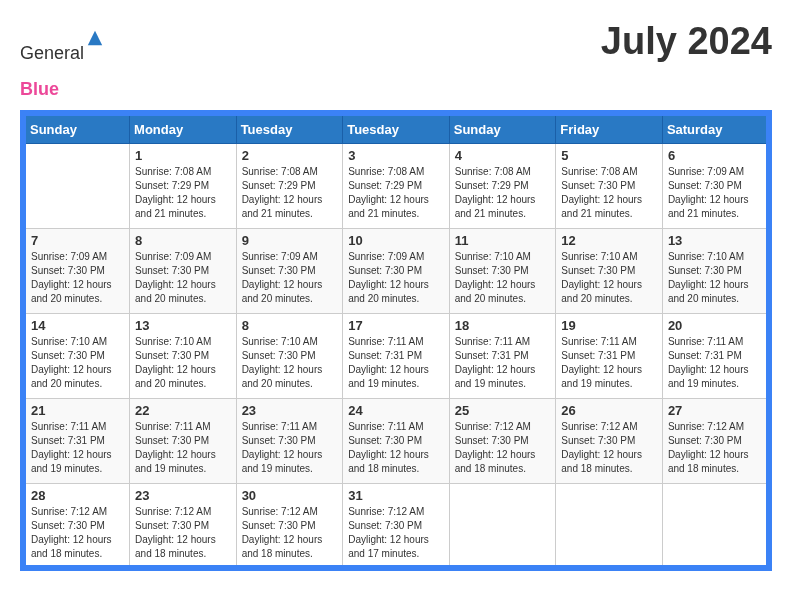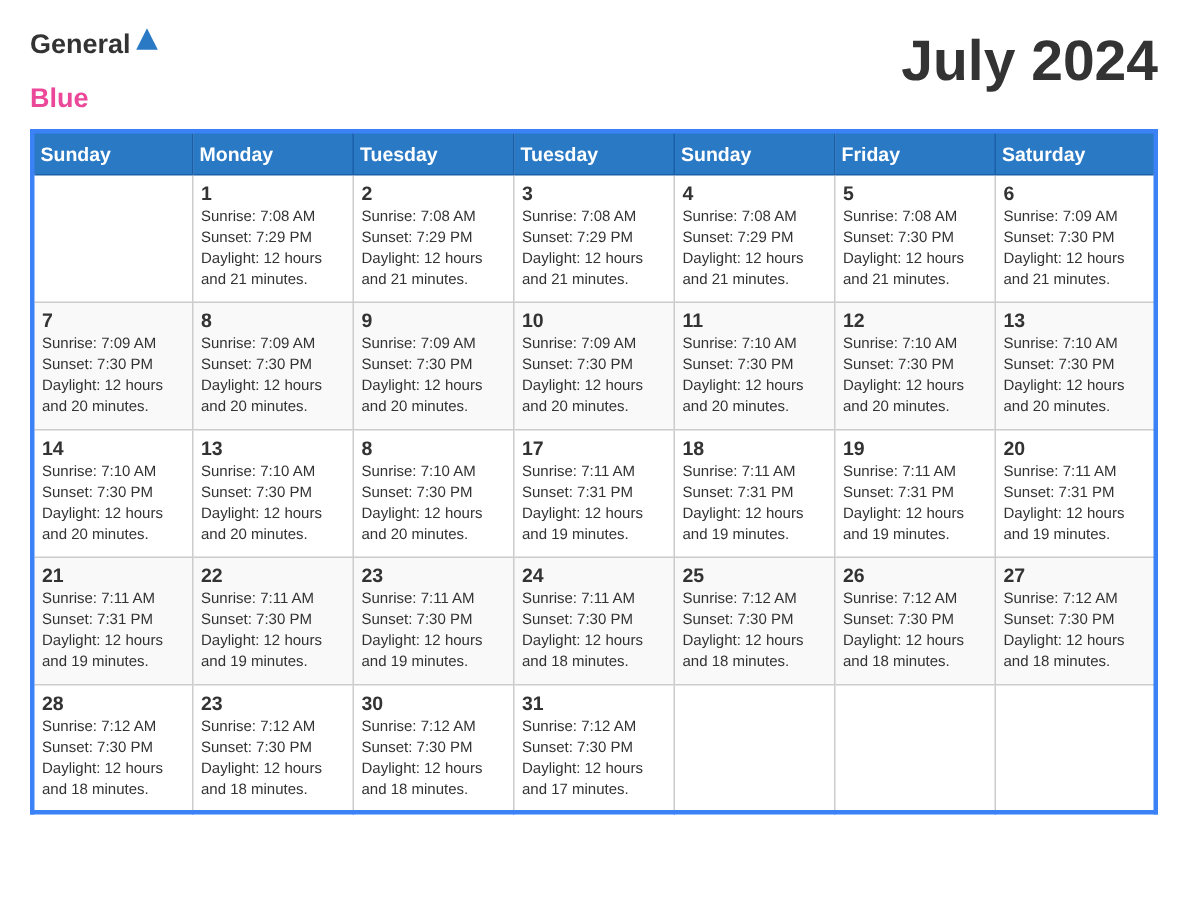--- a/index.html
+++ b/index.html
@@ -20,22 +20,23 @@
       display: flex;
       align-items: center;
     }
     .logo-text {
       display: flex;
       flex-direction: column;
       line-height: 1.1;
     }
     .logo-general {
       font-size: 18px;
-      font-weight: bold;
+      font-weight: normal;
       color: #333;
+      margin-top: 24px;
     }
     .logo-blue {
       font-size: 18px;
       font-weight: bold;
       color: #ec4899;
       margin-top: 16px;
     }
     .logo-icon {
       width: 18px;
       height: 18px;
@@ -50,21 +51,21 @@
       font-weight: bold;
       color: #333;
     }
     .subtitle {
       font-size: 16px;
       color: #555;
     }
     .calendar {
       width: 100%;
       border-collapse: collapse;
-      border: 3px solid #3b82f6;
+      border: 6px solid #3b82f6;
     }
     .calendar th {
       background-color: #2979c4;
       color: white;
       font-size: 13px;
       padding: 6px 4px;
       text-align: left;
       border: 1px solid #1a5fa8;
       font-weight: bold;
     }

